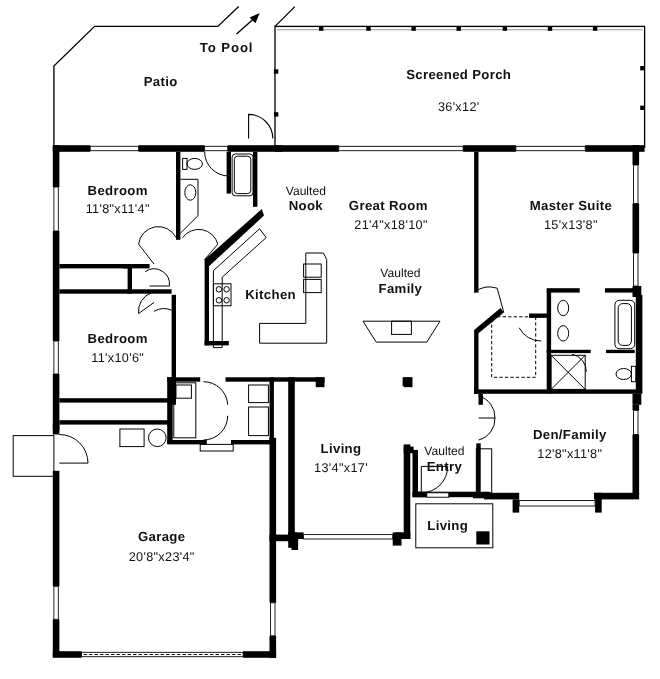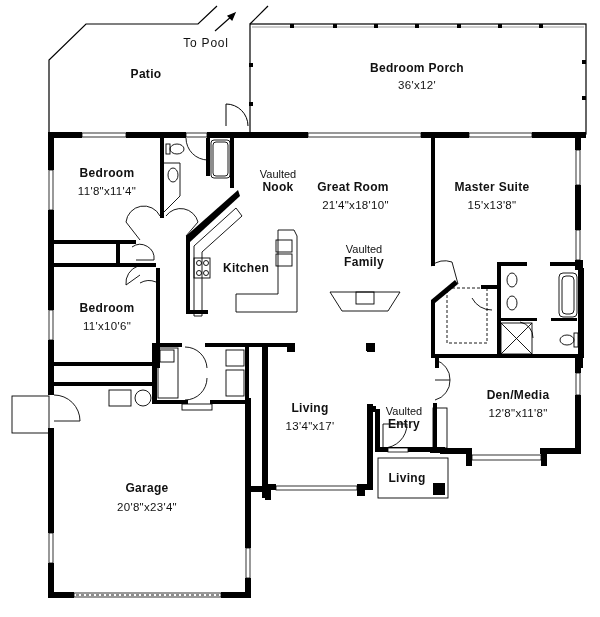--- a/index.html
+++ b/index.html
@@ -229,29 +229,29 @@
     <rect x="433" y="408" width="14" height="40"></rect>
 
     <rect x="378" y="458" width="70" height="40"></rect>
   </g>
   <g fill="#000">
     <rect x="433" y="483" width="12" height="12"></rect>
     <rect x="366" y="343" width="8" height="8"></rect>
   </g>
 </svg>
 
-<div class="lbl plain" style="left:206px; top:37px;">To Pool</div>
+<div class="lbl plain" style="left:206px; top:37px;font-weight:bold;">To Pool</div>
 
 <div class="lbl" style="left:146px; top:68px;">
   <span class="name">Patio</span>
 </div>
 
 <div class="lbl" style="left:417px; top:62px;">
-  <span class="name">Bedroom Porch</span>
-  <span class="dim" style="margin-top:3px;">36'x12'</span>
+  <span class="name">Screened Porch</span>
+  <span class="dim" style="margin-top:16px;">36'x12'</span>
 </div>
 
 <div class="lbl" style="left:107px; top:167px;">
   <span class="name">Bedroom</span>
   <span class="dim" style="margin-top:4px;">11'8"x11'4"</span>
 </div>
 
 <div class="lbl" style="left:107px; top:302px;">
   <span class="name">Bedroom</span>
   <span class="dim" style="margin-top:4px;">11'x10'6"</span>
@@ -269,37 +269,37 @@
 
 <div class="lbl" style="left:364px; top:243px;">
   <span class="sub">Vaulted</span>
   <span class="name">Family</span>
 </div>
 
 <div class="lbl" style="left:246px; top:262px;">
   <span class="name">Kitchen</span>
 </div>
 
-<div class="lbl" style="left:492px; top:181px;">
+<div class="lbl" style="left:519px; top:181px;">
   <span class="name">Master Suite</span>
   <span class="dim" style="margin-top:4px;">15'x13'8"</span>
 </div>
 
 <div class="lbl" style="left:310px; top:402px;">
   <span class="name">Living</span>
   <span class="dim" style="margin-top:4px;">13'4"x17'</span>
 </div>
 
 <div class="lbl" style="left:404px; top:405px;">
   <span class="sub">Vaulted</span>
   <span class="name">Entry</span>
 </div>
 
 <div class="lbl" style="left:518px; top:389px;">
-  <span class="name">Den/Media</span>
+  <span class="name">Den/Family</span>
   <span class="dim" style="margin-top:4px;">12'8"x11'8"</span>
 </div>
 
 <div class="lbl" style="left:407px; top:472px;">
   <span class="name">Living</span>
 </div>
 
 <div class="lbl" style="left:147px; top:482px;">
   <span class="name">Garage</span>
   <span class="dim" style="margin-top:5px;">20'8"x23'4"</span>

